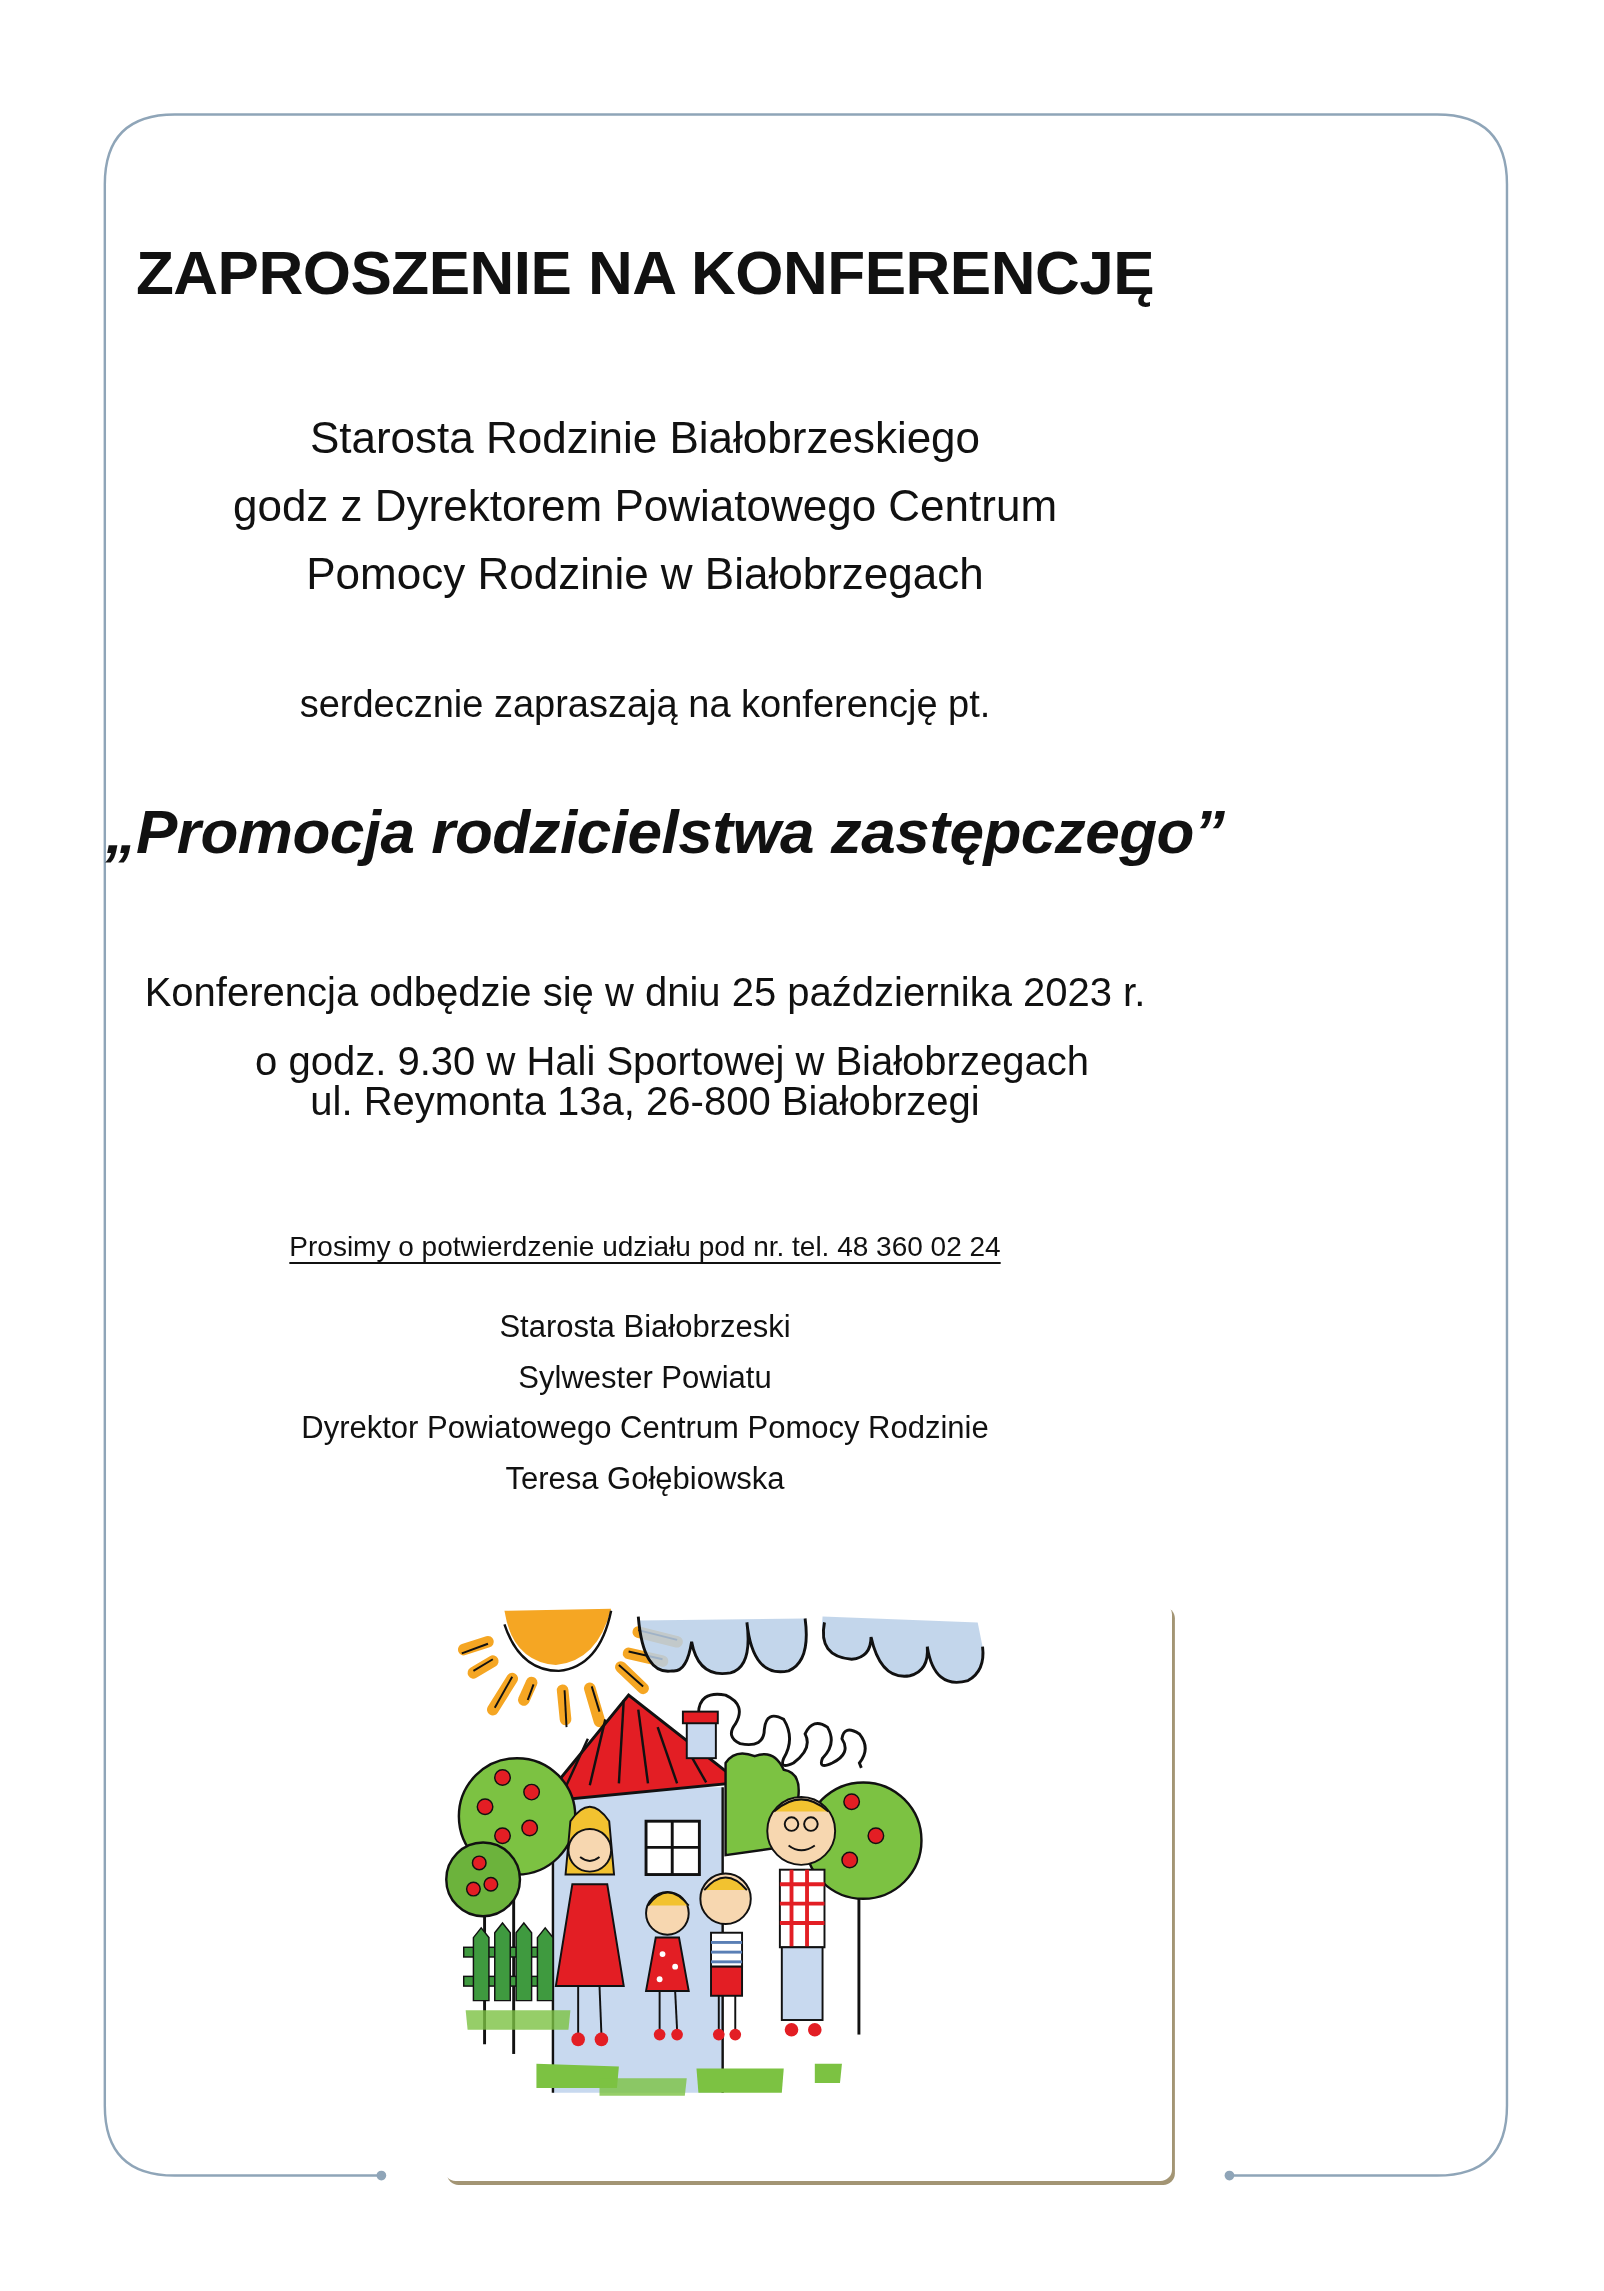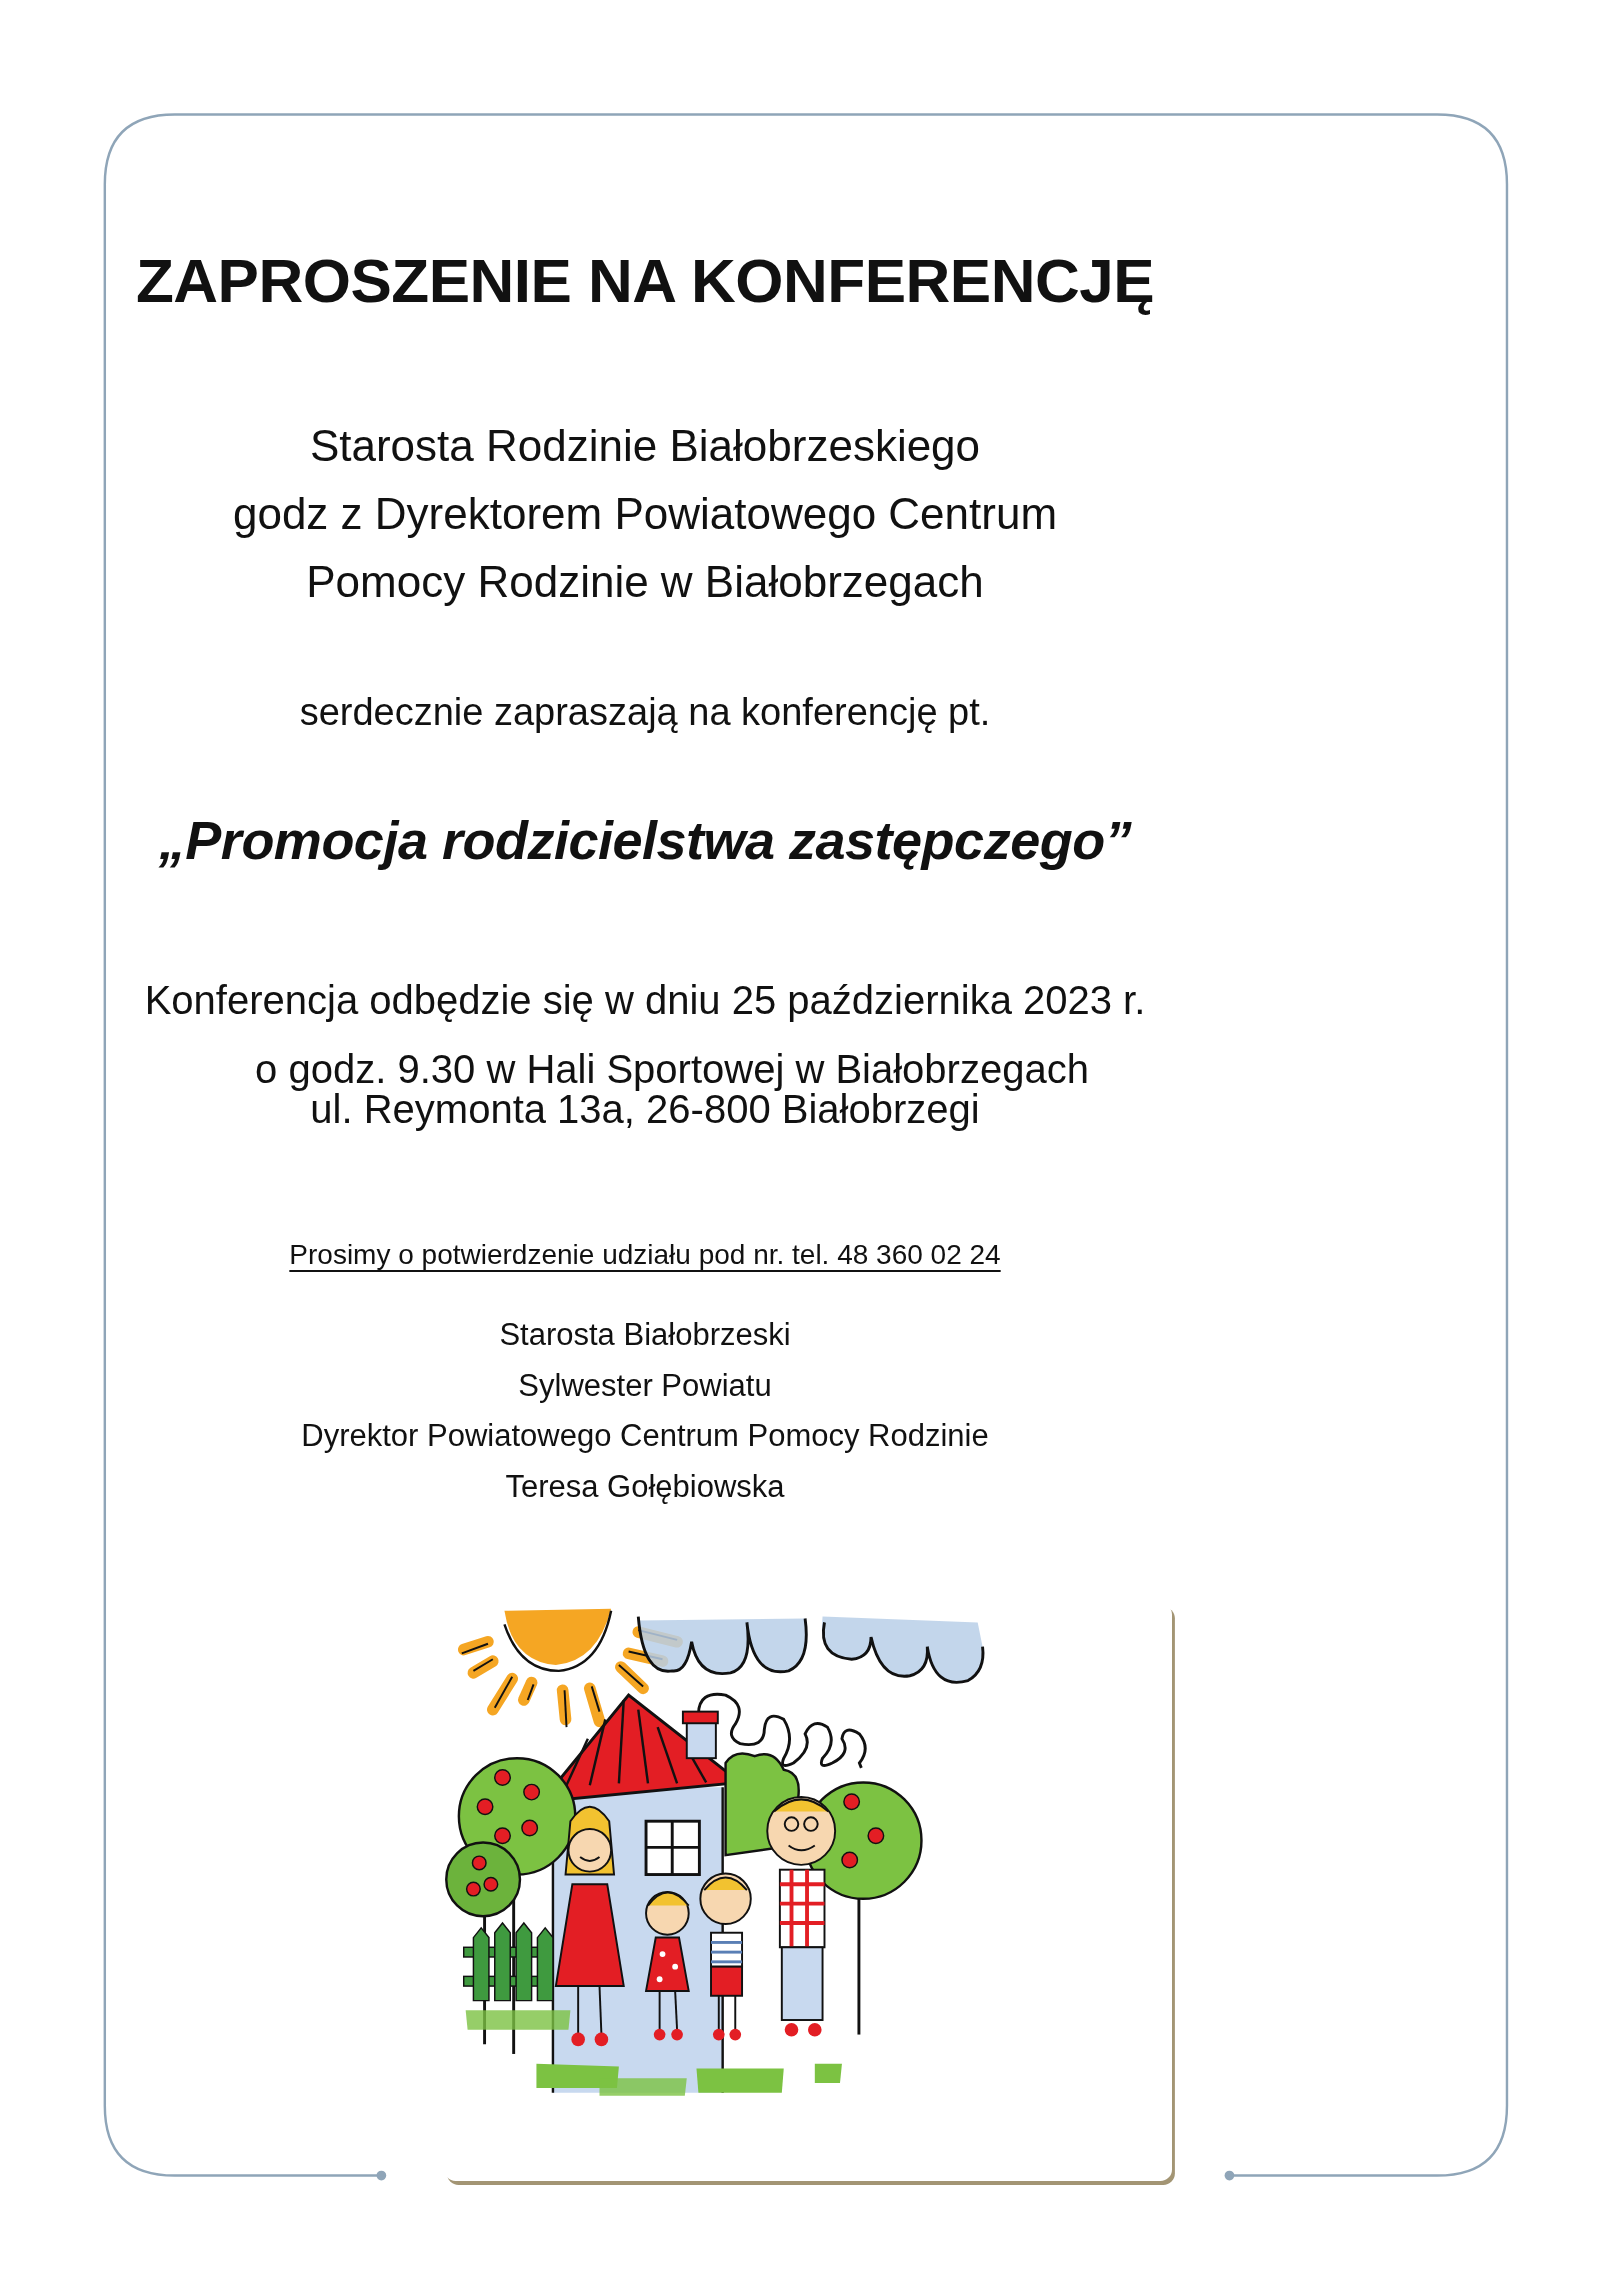--- a/index.html
+++ b/index.html
@@ -2,26 +2,26 @@
 <html><head>
 <meta charset="utf-8">
 <style>
   html, body { margin: 0; padding: 0; }
   body {
     width: 1605px; height: 2291px; background: #ffffff;
     position: relative; overflow: hidden;
     font-family: "Liberation Sans", "DejaVu Sans", sans-serif; color: #111111;
   }
   .frame-svg { position: absolute; left: 0; top: 0; width: 1605px; height: 2291px; pointer-events: none; }
-  .line { position: absolute; left: 0; width: 1290px; text-align: center; white-space: nowrap; margin-top: 8px; }
+  .line { position: absolute; left: 0; width: 1290px; text-align: center; white-space: nowrap; }
   .title { top: 236px; font-size: 62px; font-weight: bold; letter-spacing: -0.5px; line-height: 74px; }
   .org { font-size: 44px; line-height: 68px; }
   .org1 { top: 404px; } .org2 { top: 472px; } .org3 { top: 540px; }
   .invite { top: 679px; font-size: 38px; line-height: 50px; }
-  .conf-title { top: 798px; font-size: 54px; font-weight: bold; font-style: italic; line-height: 68px; letter-spacing: -0.5px; }
+  .conf-title { top: 798px; font-size: 62px; font-weight: bold; font-style: italic; line-height: 68px; letter-spacing: -0.5px; padding-left: 20px; }
   .details { font-size: 40px; line-height: 54px; }
   .d1 { top: 965px; } .d2 { top: 1034px; padding-left: 27px; } .d3 { top: 1074px; }
   .rsvp { top: 1220px; font-size: 28px; line-height: 54px; }
   .rsvp span { text-decoration: underline; text-decoration-thickness: 1.9px; text-underline-offset: 5.8px; }
   .sig { font-size: 31px; line-height: 50px; }
   .s1 { top: 1302px; text-align: center; } .s2 { top: 1353px; } .s3 { top: 1403px; } .s4 { top: 1454px; }
   .illustration {
     position: absolute; left: 444px; top: 1603px; width: 728px; height: 578px;
     background: #ffffff; border-radius: 11.6px;
     box-shadow: 2.9px 3.9px 0 #a39574;

